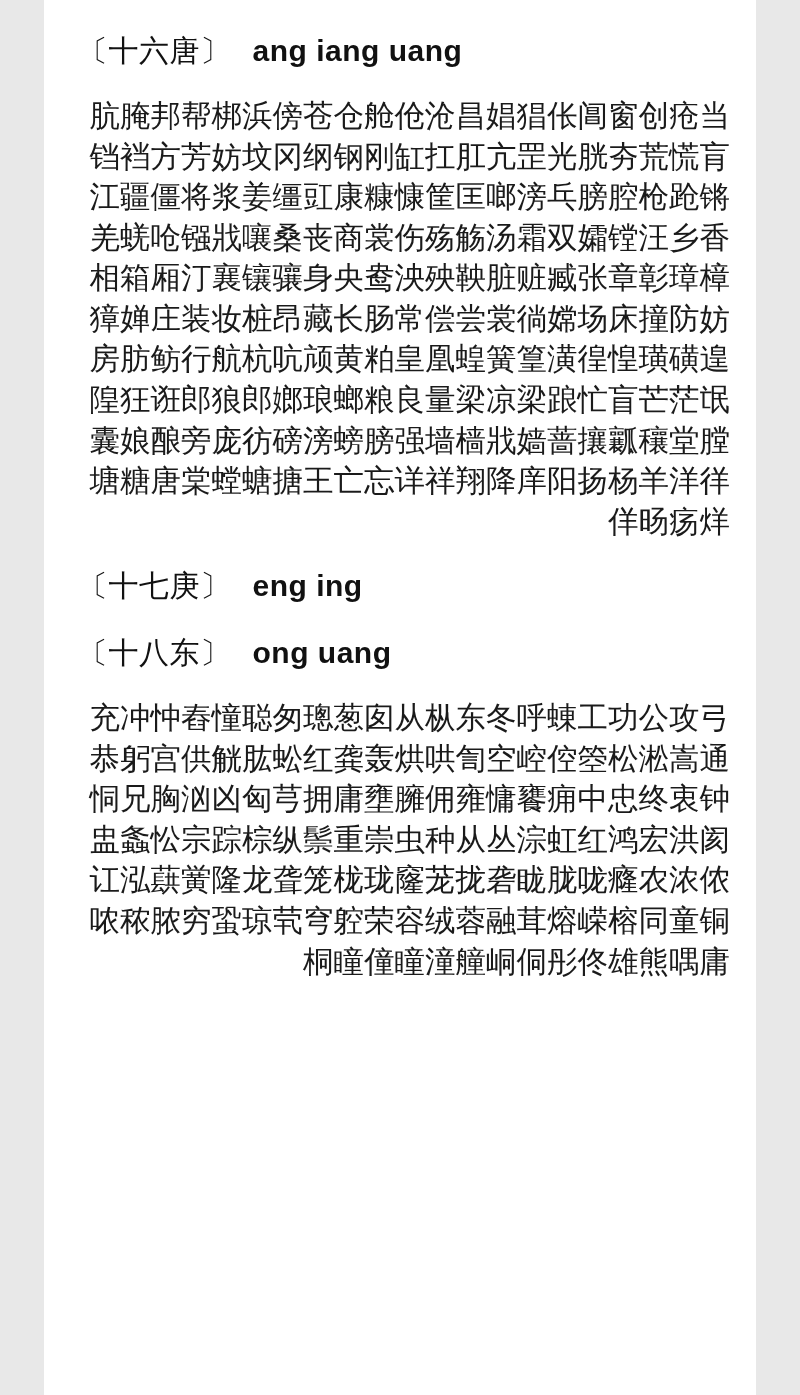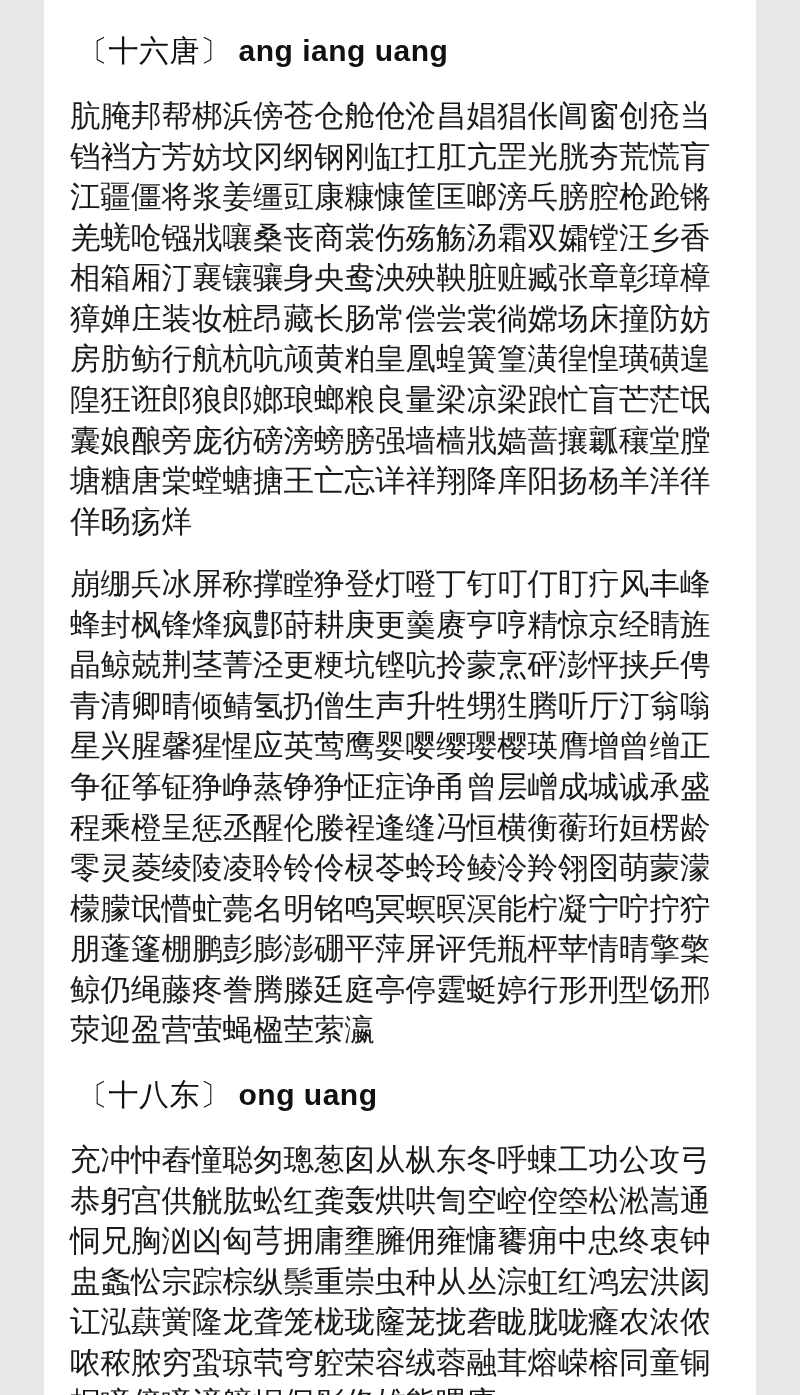--- a/index.html
+++ b/index.html
@@ -34,54 +34,56 @@
     font-size: 30px;
     line-height: 1.5;
     color: #111111;
     font-weight: 400;
     letter-spacing: 0.5px;
     margin: 10px 0 22px 0;
     padding-left: 8px;
     white-space: nowrap;
   }
   .section-heading .rime {
-    margin-right: 8px;
+    margin-right: 22px;
   }
   .section-heading .pinyin {
     font-family: "Liberation Sans", sans-serif;
     font-weight: bold;
   }
   .char-block {
     font-size: 30.5px;
     line-height: 1.33;
     color: #1a1a1a;
     letter-spacing: 0px;
     word-break: break-all;
-    text-align: left;
+    text-align: right;
     margin: 0 0 6px 0;
   }
   .section:last-child .char-block {
     margin-bottom: 0;
   }
 </style>
 </head>
 <body>
 
 <div class="page">
   <div class="sheet">
 
     <div class="section">
       <div class="section-heading">
         <span class="rime">〔十六唐〕</span><span class="pinyin">ang iang uang</span>
       </div>
       <div class="char-block">肮腌邦帮梆浜傍苍仓舱伧沧昌娼猖伥阊窗创疮当铛裆方芳妨坟冈纲钢刚缸扛肛亢罡光胱夯荒慌肓江疆僵将浆姜缰豇康糠慷筐匡啷滂乓膀腔枪跄锵羌蜣呛镪戕嚷桑丧商裳伤殇觞汤霜双孀镗汪乡香相箱厢汀襄镶骧身央鸯泱殃鞅脏赃臧张章彰璋樟獐婵庄装妆桩昂藏长肠常偿尝裳徜嫦场床撞防妨房肪鲂行航杭吭颃黄粕皇凰蝗簧篁潢徨惶璜磺遑隍狂诳郎狼郎嫏琅螂粮良量梁凉梁踉忙盲芒茫氓囊娘酿旁庞彷磅滂螃膀强墙樯戕嫱蔷攘瓤穰堂膛塘糖唐棠螳螗搪王亡忘详祥翔降庠阳扬杨羊洋徉佯旸疡烊</div>
     </div>
 
     <div class="section">
-      <div class="char-block">崩绷兵冰屏称撑瞠狰登灯噔丁钉叮仃盯疔风丰峰蜂封枫锋烽疯鄷莳耕庚更羹赓亨哼精惊京经睛旌晶鲸兢荆茎菁泾更粳坑铿吭拎蒙烹砰澎怦挟乒俜青清卿晴倾鲭氢扔僧生声升牲甥狌腾听厅汀翁嗡星兴腥馨猩惺应英莺鹰婴嘤缨璎樱瑛膺增曾缯正争征筝钲狰峥蒸铮狰怔症诤甬曾层嶒成城诚承盛程乘橙呈惩丞醒伦媵裎逢缝冯恒横衡蘅珩姮楞龄零灵菱绫陵凌聆铃伶棂苓蛉玲鲮泠羚翎囹萌蒙濛檬朦氓懵虻薨名明铭鸣冥螟暝溟能柠凝宁咛拧狞朋蓬篷棚鹏彭膨澎硼平萍屏评凭瓶枰苹情晴擎檠鲸仍绳藤疼誊腾滕廷庭亭停霆蜓婷行形刑型饧邢荥迎盈营萤蝇楹茔萦瀛</div>
+      <div class="section-heading">
+        <span class="rime">〔十七庚〕</span><span class="pinyin">eng ing</span>
+      </div>
     </div>
 
     <div class="section">
       <div class="section-heading">
         <span class="rime">〔十八东〕</span><span class="pinyin">ong uang</span>
       </div>
       <div class="char-block">充冲忡舂憧聪匆璁葱囱从枞东冬呼蝀工功公攻弓恭躬宫供觥肱蚣红龚轰烘哄訇空崆倥箜松淞嵩通恫兄胸汹凶匈芎拥庸壅臃佣雍慵饔痈中忠终衷钟盅螽忪宗踪棕纵鬃重崇虫种从丛淙虹红鸿宏洪阂讧泓蕻黉隆龙聋笼栊珑窿茏拢砻眬胧咙癃农浓侬哝秾脓穷蛩琼茕穹躻荣容绒蓉融茸熔嵘榕同童铜桐瞳僮瞳潼艟峒侗彤佟雄熊喁庸</div>
     </div>
 
   </div>

